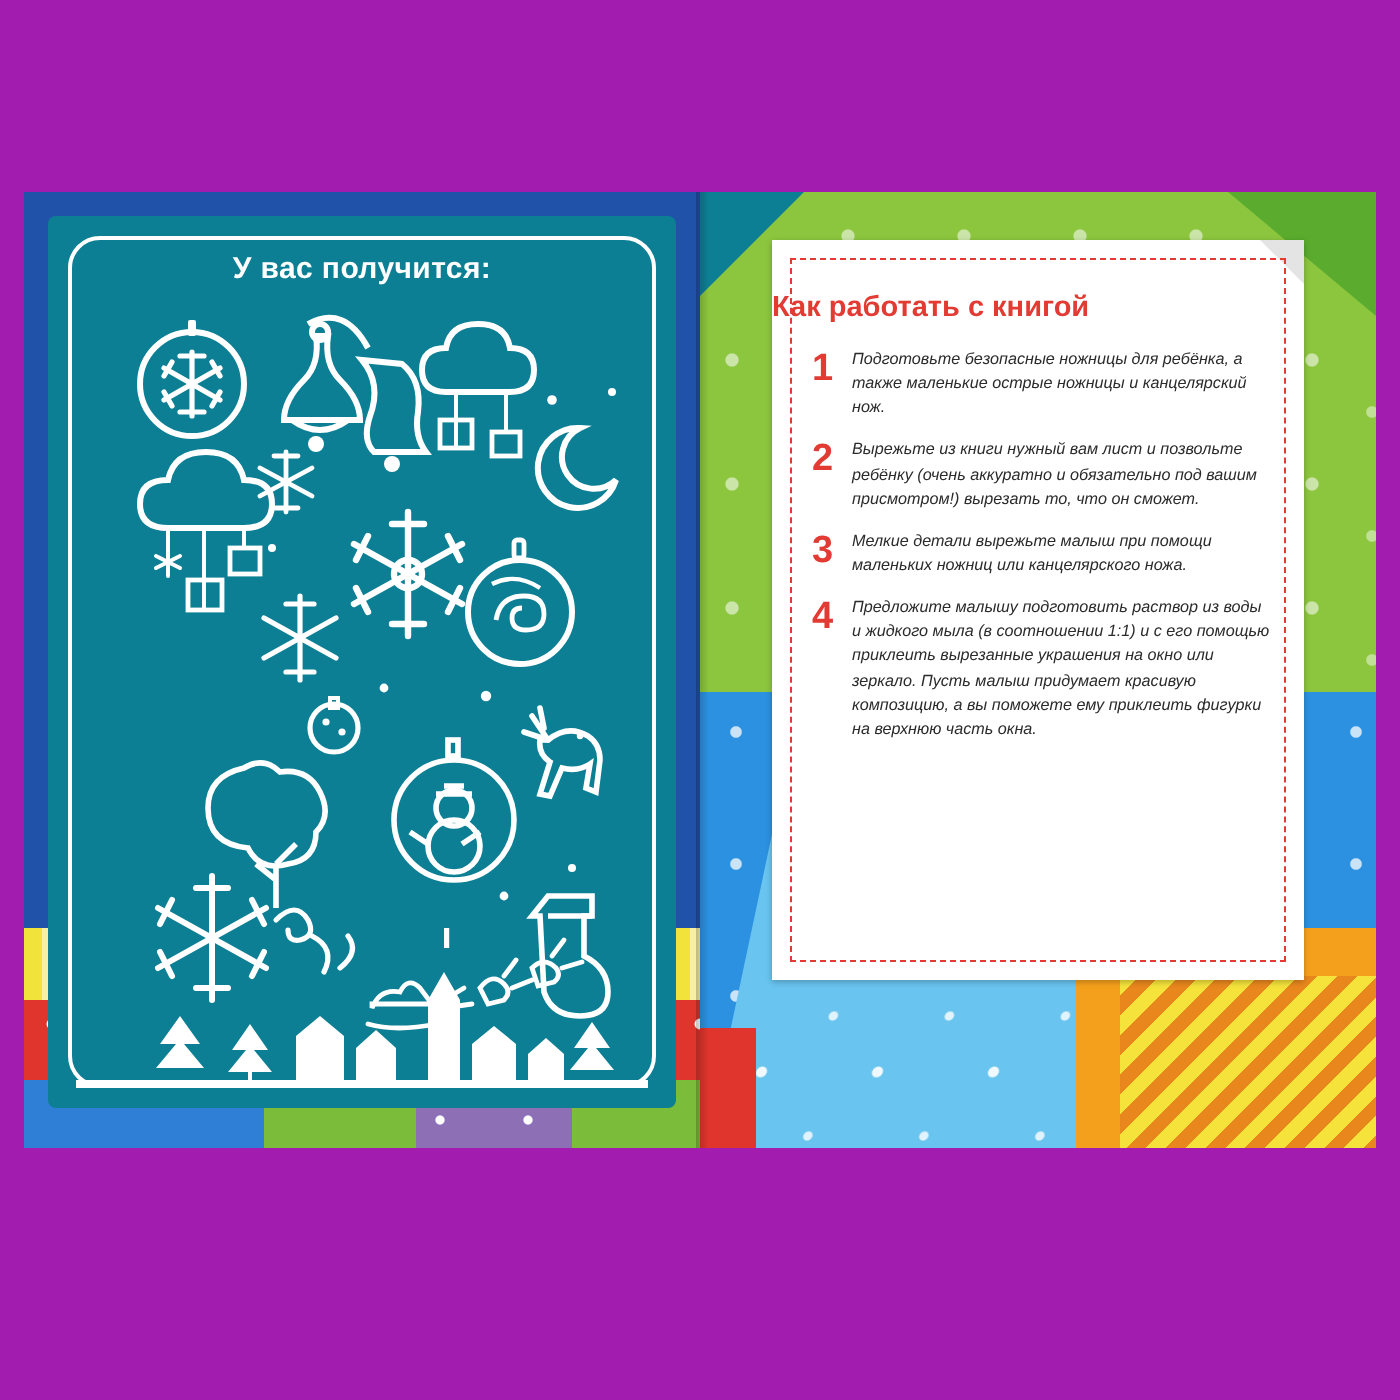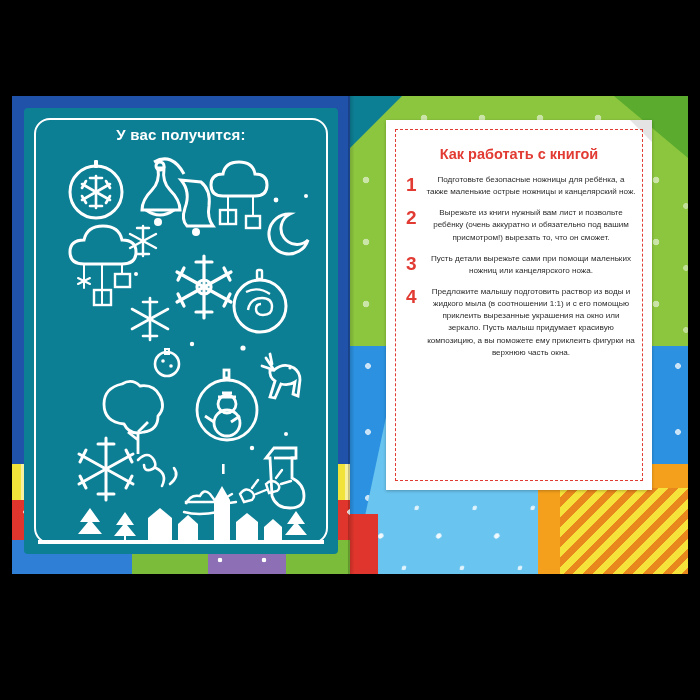--- a/index.html
+++ b/index.html
@@ -10,21 +10,21 @@
   body {
     width: 700px;
     height: 700px;
     font-family: "Liberation Sans", sans-serif;
     overflow: hidden;
   }
   #page {
     position: relative;
     width: 700px;
     height: 700px;
-    background: #000000;
+    background: #a21caf;
   }
   
   .spread {
     position: absolute;
     left: 12px;
     top: 96px;
     width: 676px;
     height: 478px;
     background: #ffffff;
     overflow: hidden;
@@ -239,21 +239,21 @@
   .card-dash {
     position: absolute;
     left: 9px; top: 9px; right: 9px; bottom: 9px;
     border: 1.4px dashed #e23b33;
     box-sizing: border-box;
   }
   .card-title {
     position: absolute;
     left: 0; top: 26px;
     width: 266px;
-    text-align: center;
+    text-align: left;
     color: #e23b33;
     font-size: 14.5px;
     font-weight: bold;
   }
   .steps {
     position: absolute;
     left: 20px;
     top: 54px;
     width: 230px;
   }
@@ -270,21 +270,22 @@
     font-size: 19px;
     font-weight: bold;
     line-height: 1;
     padding-top: 1px;
   }
   .step-text {
     flex: 1;
     color: #2b2b2b;
     font-size: 8.1px;
     line-height: 1.5;
-    text-align: center;
+    text-align: left;
+    font-style: italic;
   }
   .wish {
     position: absolute;
     left: 18px;
     top: 300px;
     width: 230px;
     text-align: center;
     color: #2b2b2b;
     font-size: 8.1px;
     line-height: 1.4;
@@ -517,21 +518,21 @@
           <div class="step">
             <div class="step-num">1</div>
             <div class="step-text">Подготовьте безопасные ножницы для ребёнка, а также маленькие острые ножницы и канцелярский нож.</div>
           </div>
           <div class="step">
             <div class="step-num">2</div>
             <div class="step-text">Вырежьте из книги нужный вам лист и позвольте ребёнку (очень аккуратно и обязательно под вашим присмотром!) вырезать то, что он сможет.</div>
           </div>
           <div class="step">
             <div class="step-num">3</div>
-            <div class="step-text">Пусть детали вырежьте сами при помощи маленьких ножниц или канцелярского ножа.</div>
+            <div class="step-text">Мелкие детали вырежьте малыш при помощи маленьких ножниц или канцелярского ножа.</div>
           </div>
           <div class="step">
             <div class="step-num">4</div>
             <div class="step-text">Предложите малышу подготовить раствор из воды и жидкого мыла (в соотношении 1:1) и с его помощью приклеить вырезанные украшения на окно или зеркало. Пусть малыш придумает красивую композицию, а вы поможете ему приклеить фигурки на верхнюю часть окна.</div>
           </div>
         </div>
 
       </div>
     </div>
 

